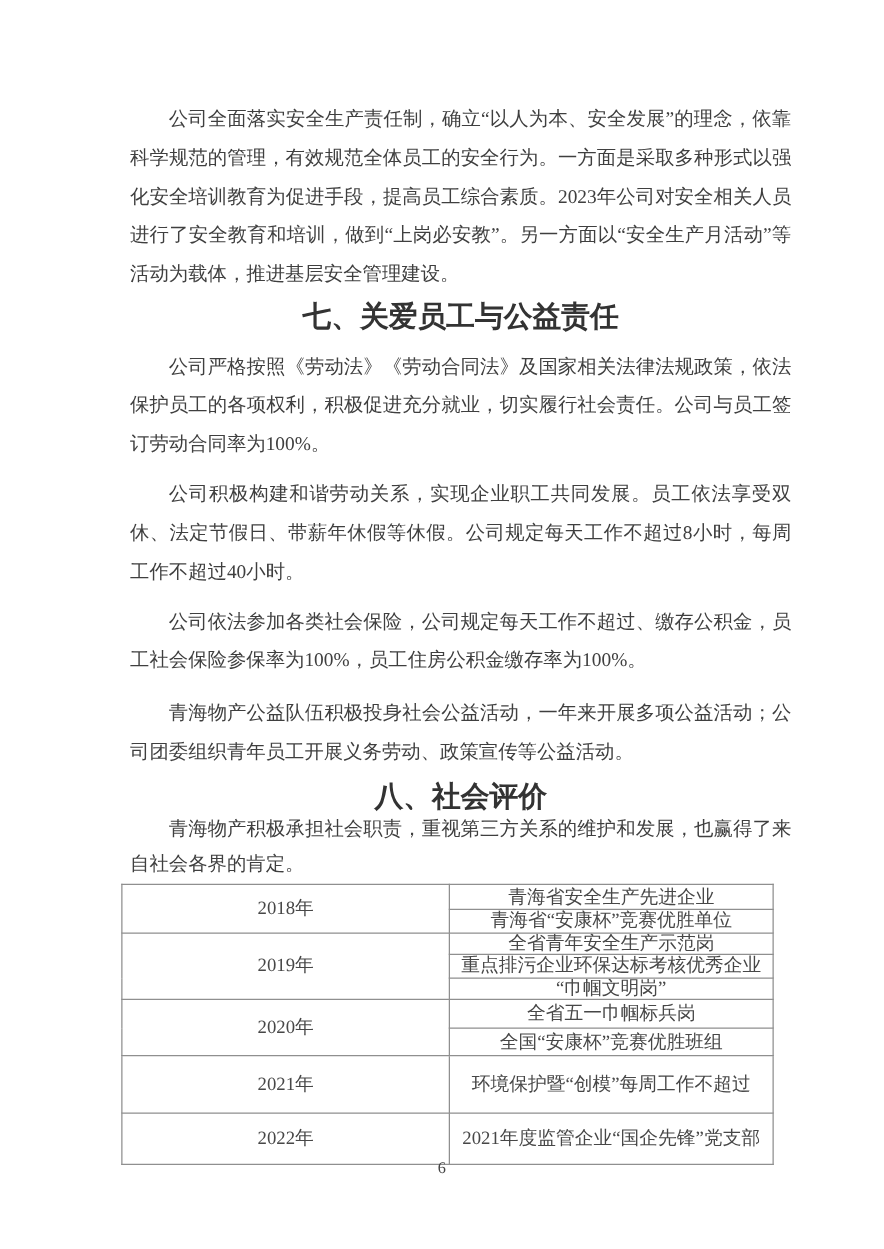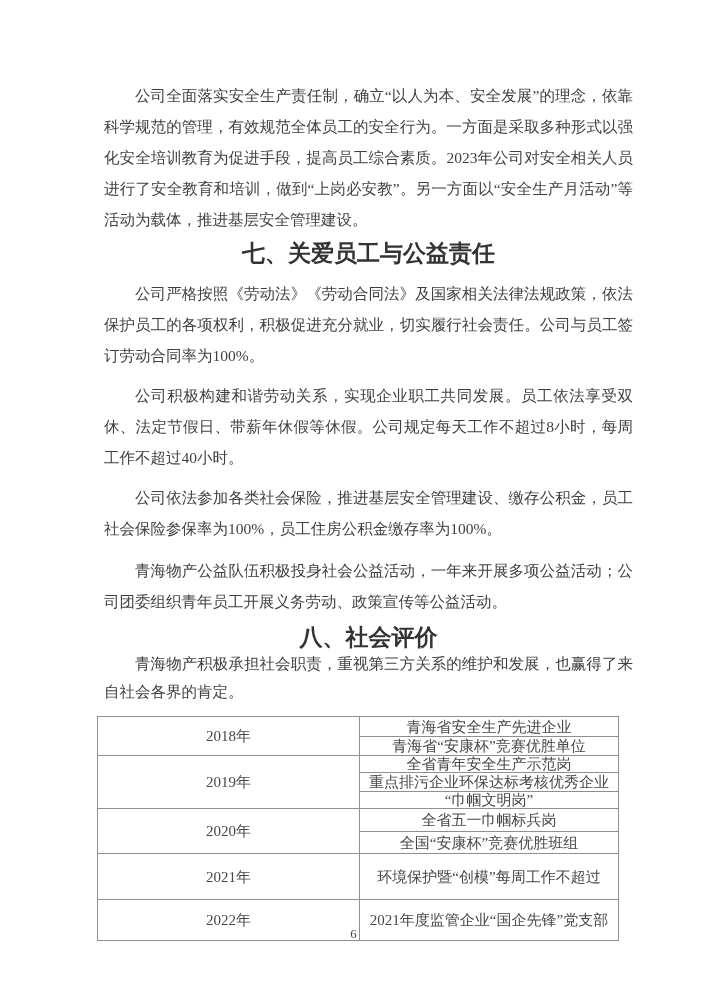--- a/index.html
+++ b/index.html
@@ -39,21 +39,21 @@
   #heading-seven { margin: 5px 0 12px 0; }
   #heading-eight { margin: 7px 0 0 0; }
   .mb9  { margin-bottom: 9px !important; }
   .mb11 { margin-bottom: 11px !important; }
   #social-evaluation-paragraph { line-height: 28px; }
   table.awards {
     border-collapse: collapse;
     table-layout: fixed;
     width: 513px;
     margin-left: -7px;
-    margin-top: 10px;
+    margin-top: 1px;
   }
   table.awards td {
     border: 1px solid #8f8f8f;
     text-align: center;
     vertical-align: middle;
     font-size: 15px;
     line-height: 16px;
     padding: 0 2px;
     color: #474747;
     overflow: hidden;
@@ -84,21 +84,21 @@
 <div class="page">
 
   <p class="body-text" id="intro-paragraph">公司全面落实安全生产责任制，确立“以人为本、安全发展”的理念，依靠科学规范的管理，有效规范全体员工的安全行为。一方面是采取多种形式以强化安全培训教育为促进手段，提高员工综合素质。2023年公司对安全相关人员进行了安全教育和培训，做到“上岗必安教”。另一方面以“安全生产月活动”等活动为载体，推进基层安全管理建设。</p>
 
   <h2 class="sec-heading" id="heading-seven">七、关爱员工与公益责任</h2>
 
   <p class="body-text mb9">公司严格按照《劳动法》《劳动合同法》及国家相关法律法规政策，依法保护员工的各项权利，积极促进充分就业，切实履行社会责任。公司与员工签订劳动合同率为100%。</p>
 
   <p class="body-text mb9">公司积极构建和谐劳动关系，实现企业职工共同发展。员工依法享受双休、法定节假日、带薪年休假等休假。公司规定每天工作不超过8小时，每周工作不超过40小时。</p>
 
-  <p class="body-text mb11">公司依法参加各类社会保险，推进基层安全管理建设、缴存公积金，员工社会保险参保率为100%，员工住房公积金缴存率为100%。</p>
+  <p class="body-text mb11">公司依法参加各类社会保险，公司规定每天工作不超过、缴存公积金，员工社会保险参保率为100%，员工住房公积金缴存率为100%。</p>
 
   <p class="body-text">青海物产公益队伍积极投身社会公益活动，一年来开展多项公益活动；公司团委组织青年员工开展义务劳动、政策宣传等公益活动。</p>
 
   <h2 class="sec-heading" id="heading-eight">八、社会评价</h2>
 
   <p class="body-text" id="social-evaluation-paragraph">青海物产积极承担社会职责，重视第三方关系的维护和发展，也赢得了来自社会各界的肯定。</p>
 
   <table class="awards">
 
     <tbody>

